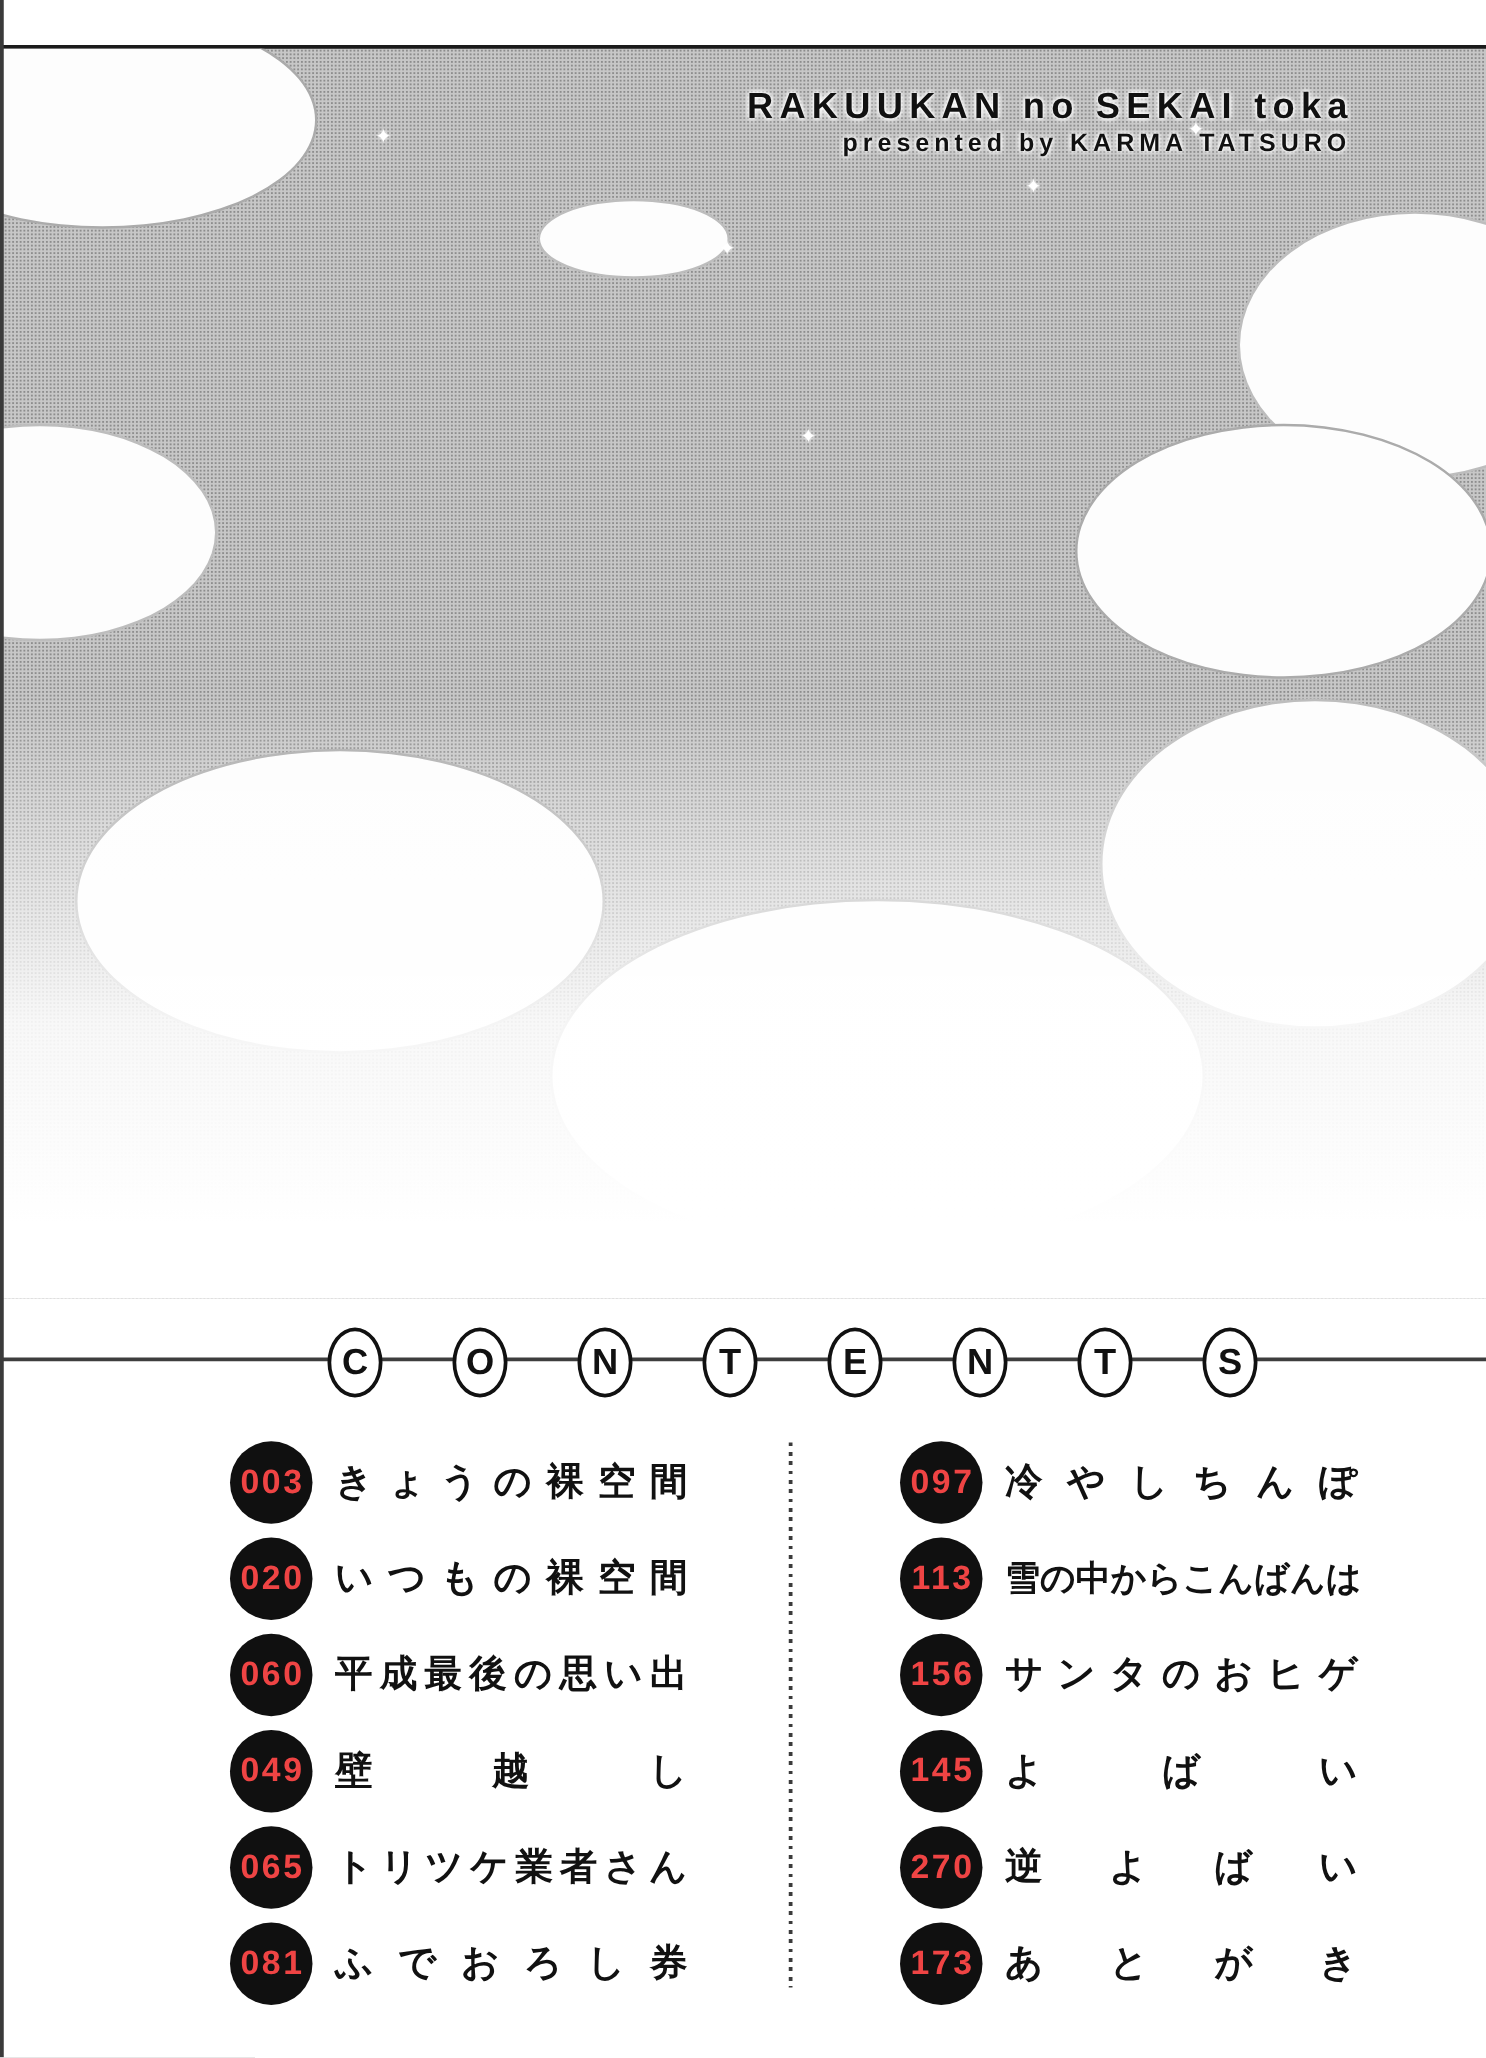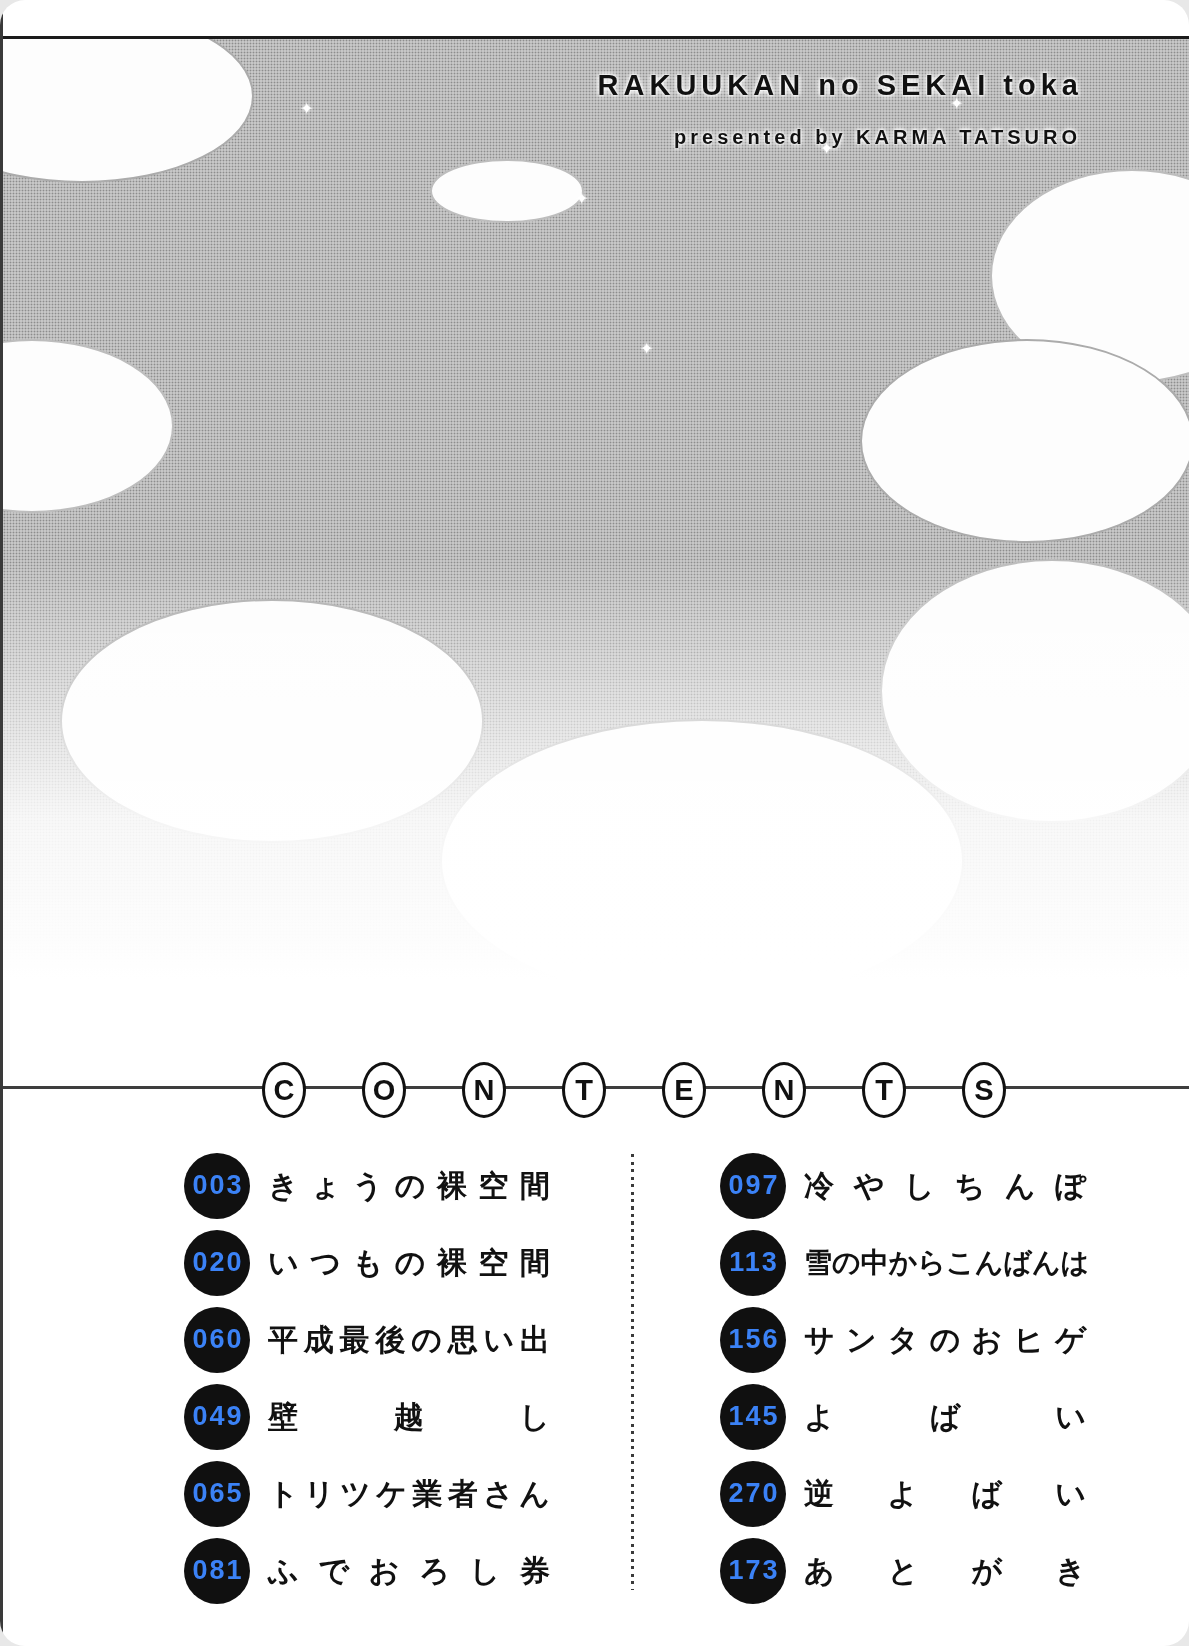--- a/index.html
+++ b/index.html
@@ -3,21 +3,20 @@
 <meta charset="utf-8">
 <style>
   html,body{margin:0;padding:0;background:#e8e8e8;}
   .page{
     position:relative;
     width:1189px;height:1646px;
     background:#ffffff;
     overflow:hidden;
     font-family:"Liberation Sans","DejaVu Sans",sans-serif;
     color:#111;
-    border-radius:25px;
   }
   
   .page-edge{position:absolute;left:0;top:0;width:3px;height:100%;background:#3a3a3a;z-index:6;}
 
   
   .illustration{
     position:absolute;left:0;top:36px;width:100%;height:1000px;
     border-top:3px solid #1b1b1b;
     background-color:#c7c7c7;
     background-image:radial-gradient(circle,#8d8d8d 0.8px,rgba(0,0,0,0) 1.1px);
@@ -31,21 +30,21 @@
   .cloud{position:absolute;background:#fdfdfd;border:2px solid #ababab;border-radius:50%;z-index:0;}
   .cloud.soft{border-color:#bdbdbd;}
   .sparkle{position:absolute;color:#ffffff;text-shadow:0 0 3px #fff;font-size:16px;z-index:0;}
 
   .credit{position:absolute;right:106px;top:30px;text-align:right;z-index:2;}
   .credit-title{
     font-size:29px;font-weight:bold;letter-spacing:5px;
     text-shadow:0 0 3px #fff,0 0 4px #fff,0 0 6px #fff;
   }
   .credit-sub{
-    font-size:20px;font-weight:bold;letter-spacing:4px;margin-top:24px;margin-right:2px;
+    font-size:20px;font-weight:bold;letter-spacing:4px;margin-top:2px;margin-right:2px;
     text-shadow:0 0 3px #fff,0 0 4px #fff,0 0 6px #fff;
   }
 
   
   .contents-rule{position:absolute;left:0;top:1086px;width:100%;height:3px;background:#3e3e3e;z-index:2;}
   .cletter{
     position:absolute;top:1062px;width:38px;height:50px;
     border:3px solid #111;border-radius:50%;background:#fff;
     display:flex;align-items:center;justify-content:center;
     font-weight:bold;font-size:29px;z-index:3;
@@ -59,21 +58,21 @@
   .cletter:nth-of-type(7){left:862px}
   .cletter:nth-of-type(8){left:962px}
 
   
   .toc-col{position:absolute;top:1147px;width:380px;z-index:2;}
   .toc-col.left{left:184px;}
   .toc-col.right{left:720px;}
   .toc-row{height:77px;display:flex;align-items:center;}
   .pnum{
     flex:0 0 auto;width:66px;height:66px;border-radius:50%;
-    background:#101010;color:#3b82f6;
+    background:#101010;color:#ef4444;
     display:flex;align-items:center;justify-content:center;
     font-weight:bold;font-size:27px;letter-spacing:2px;padding-left:2px;box-sizing:border-box;
   }
   .ttl{
     margin-left:18px;width:282px;
     display:flex;justify-content:space-between;
     font-weight:bold;font-size:30px;line-height:1;white-space:nowrap;
   }
   .ttl span{flex:0 0 auto;}
 

